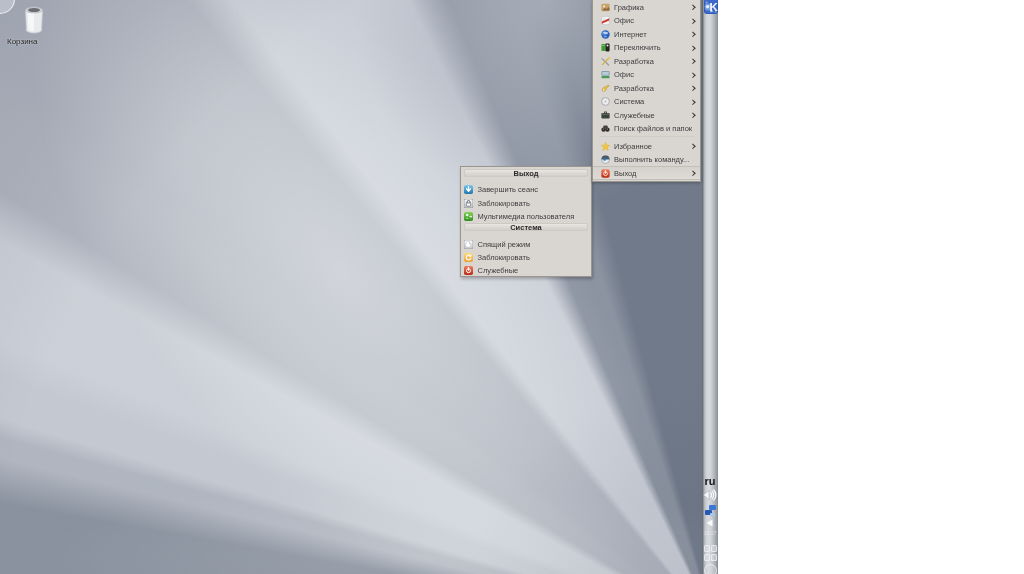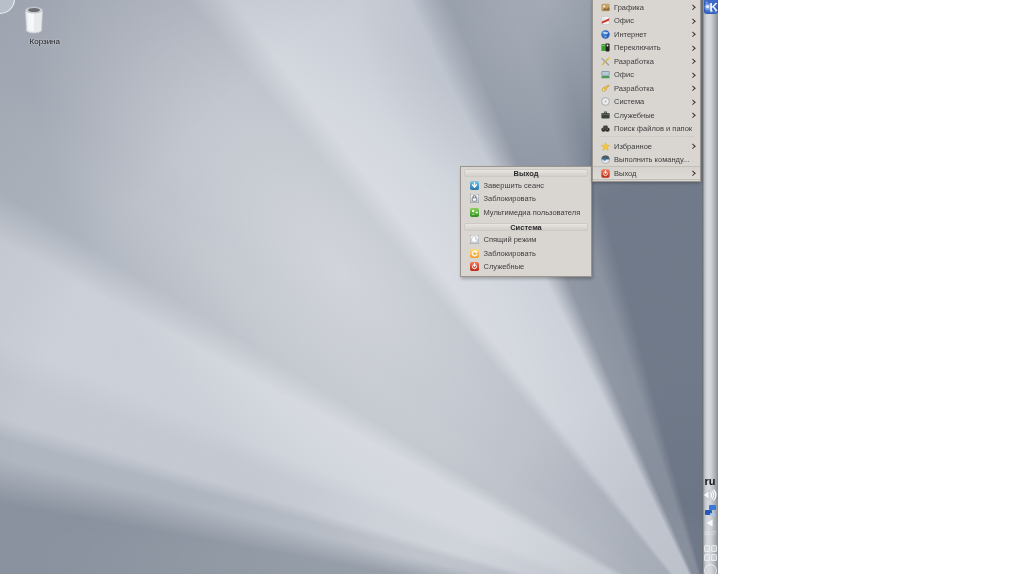--- a/index.html
+++ b/index.html
@@ -38,21 +38,21 @@
   position:absolute; left:-95px; top:60px; width:870px; height:420px; z-index:1;
   transform:rotate(50.3deg); transform-origin:center;
   background:radial-gradient(closest-side, rgba(255,255,255,0.46), rgba(255,255,255,0.26) 50%, rgba(255,255,255,0) 96%);
   pointer-events:none;
 }
 #corner-circle {
   z-index:5; position:absolute; left:-15px; top:-16px; width:30px; height:30px; border-radius:50%;
   background:rgba(208,214,222,0.55); border:1px solid rgba(244,247,250,0.9);
 }
 
-#trash { z-index:5; position:absolute; left:7px; top:6px; width:53px; text-align:right; }
+#trash { z-index:5; position:absolute; left:7px; top:6px; width:53px; text-align:left; }
 #trash .label { margin-top:3px; font-size:8px; color:#222; text-shadow:0 0 2px rgba(255,255,255,0.7); }
 
 
 #kmenu {
   z-index:6; position:absolute; left:592px; top:-0.7px; width:109px; height:182.5px;
   background:#d9d6d2; border:1px solid #9a968f;
   box-shadow:0 1px 3px rgba(0,0,0,0.28);
   font-size:7.5px; color:#3d3d3d;
 }
 .mi { position:relative; height:13.5px; display:flex; align-items:center; padding-left:8px; }
@@ -68,21 +68,21 @@
   background:#d9d6d2; border:1px solid #9a968f;
   box-shadow:1px 2px 3px rgba(0,0,0,0.25);
   font-size:7.5px; color:#3d3d3d;
 }
 .shead {
   margin:1.5px 3px 4px 3px; height:8.5px; line-height:8.5px; text-align:center;
   font-weight:bold; color:#2c2c2c; font-size:7.5px;
   background:linear-gradient(to bottom, #e9e6e2, #d2cfca);
   border:1px solid #cdc9c3; border-radius:2px;
 }
-.si { position:relative; height:13.4px; display:flex; align-items:flex-start; padding-left:9px; }
+.si { position:relative; height:13.4px; display:flex; align-items:flex-end; padding-left:3px; }
 .si .ic { width:9px; height:9px; margin-right:4.5px; flex:none; position:relative; display:block; }
 
 
 #panel {
   z-index:5; position:absolute; left:702px; top:0; width:16px; height:574px;
   background:linear-gradient(to right, #62676e 0px, #777c83 1px, #aaafb6 2px, #ccd0d4 4px, #d7d9dc 6.5px, #cfd2d6 9px, #b4b9bf 12px, #999fa7 14.5px, #868c94 16px);
 }
 #kbtn { position:absolute; left:1.5px; top:0; width:14px; height:14px; }
 .tray { position:absolute; left:0; width:16px; text-align:center; }
 #ru { top:475px; font-size:11px; font-weight:bold; color:#15151a; }

